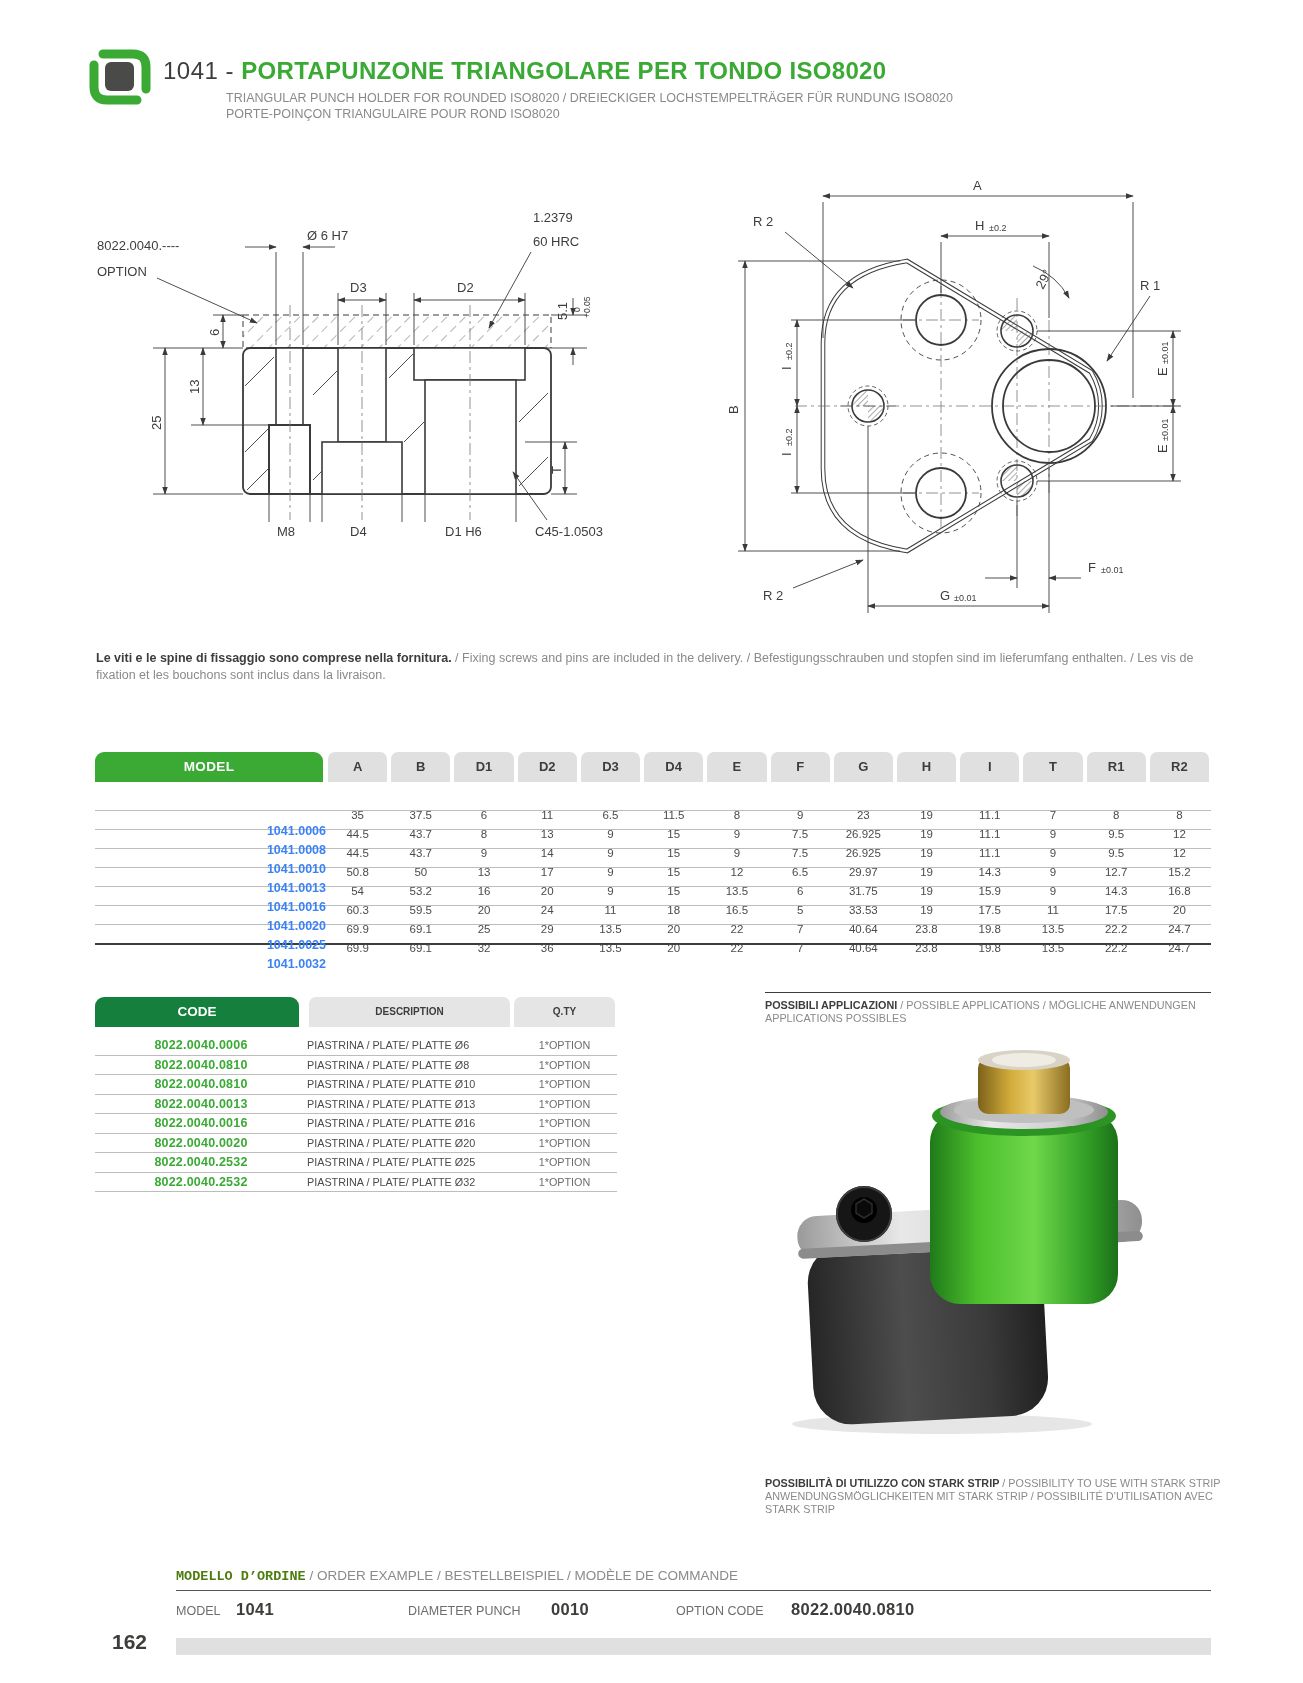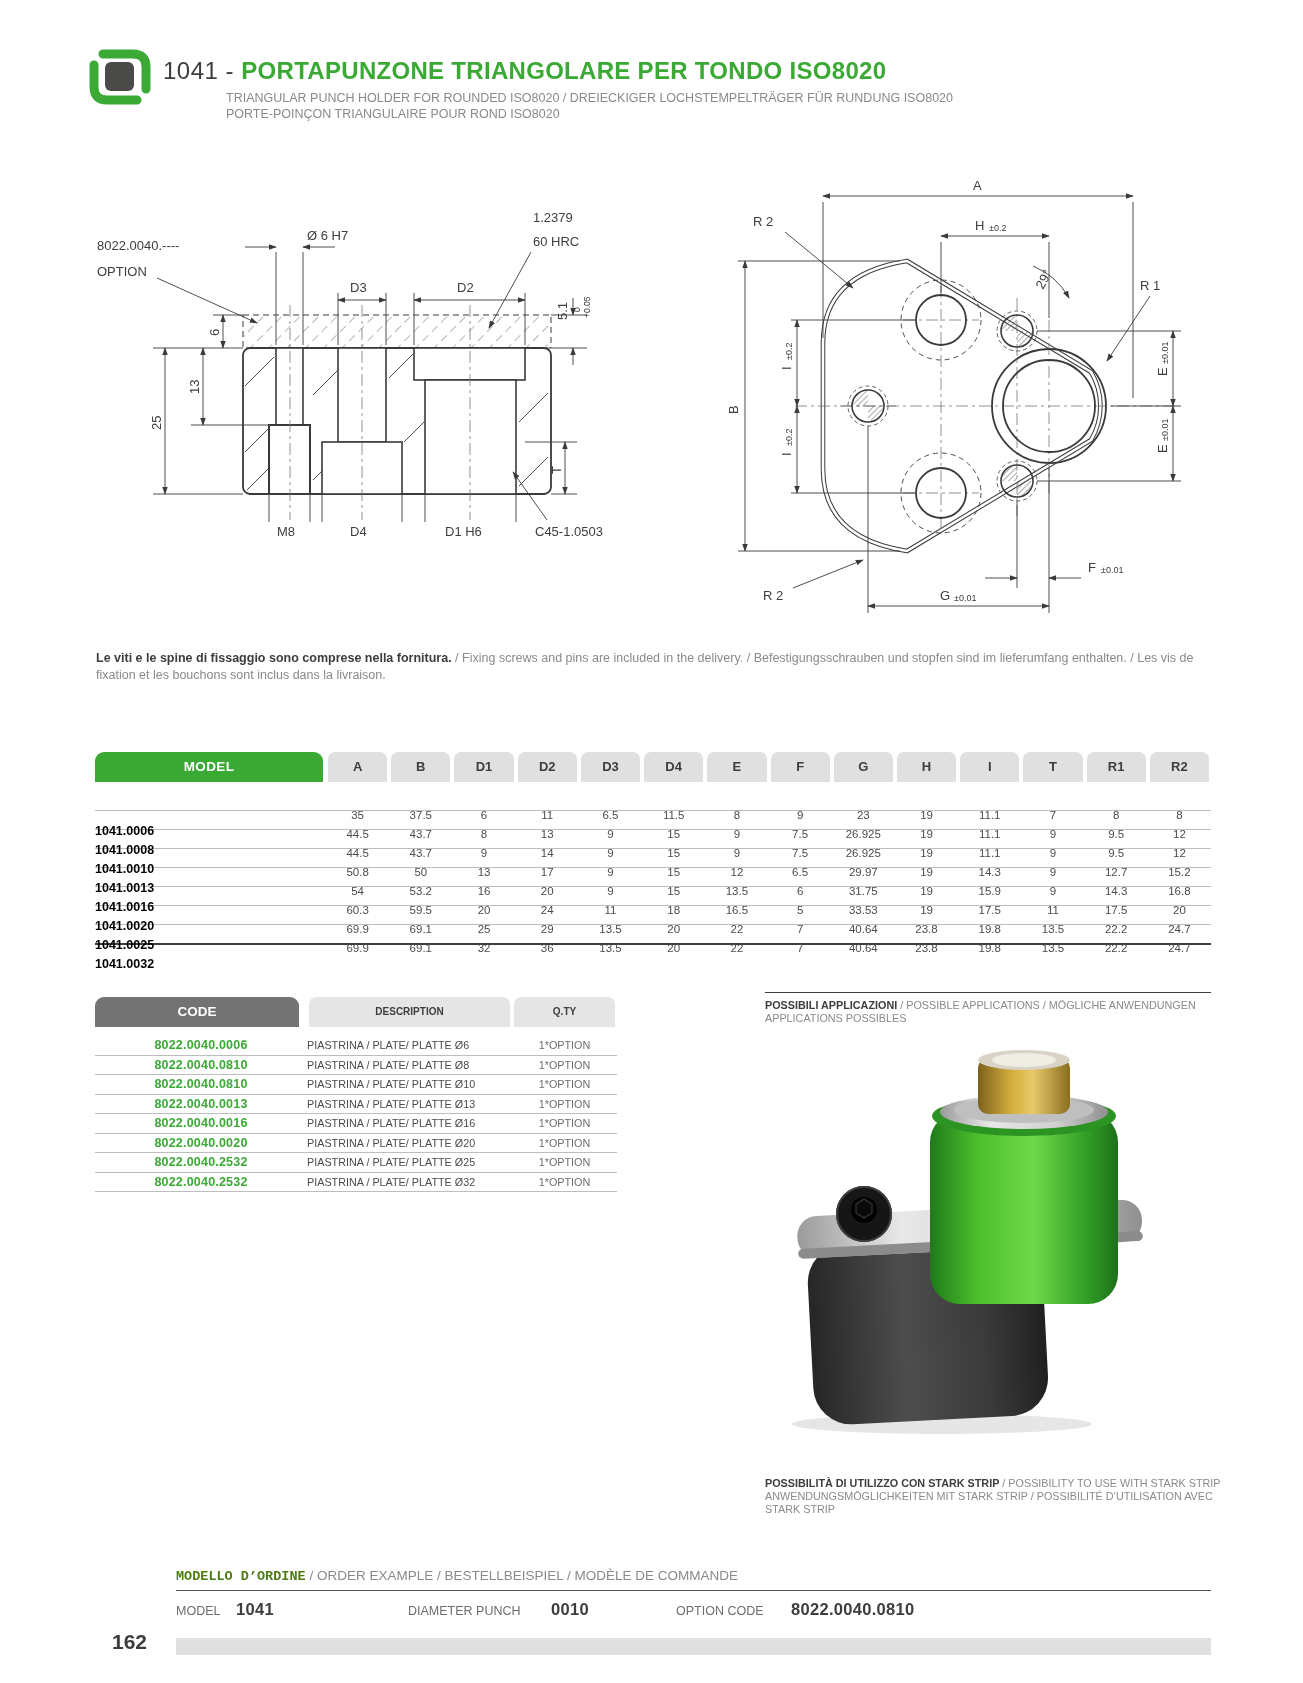--- a/index.html
+++ b/index.html
@@ -15,28 +15,28 @@
   .note b{color:#3d3d3b;font-weight:700;}
   
   .t1{position:absolute;left:95px;top:752px;width:1116px;}
   .t1-head,.t1-row{display:grid;grid-template-columns:231px repeat(14,1fr);}
   .t1-head .hc{background:#e0e0e0;border-radius:7px 7px 0 0;margin:0 2px;height:30px;line-height:30px;
       text-align:center;font-weight:700;font-size:13px;color:#3d3d3b;}
   .t1-head .hc.model{background:#3aaa35;color:#fff;border-radius:9px 9px 0 0;margin:0 3px 0 0;font-size:13.5px;letter-spacing:.4px;}
   .t1-body{margin-top:10px;}
   .t1-row{height:18px;align-items:center;border-bottom:1px solid #bdbdbd;}
   .t1-row:last-child{border-bottom:2px solid #3d3d3b;}
-  .t1-row .mc{color:#000000;font-weight:700;font-size:12.5px;text-align:left;margin-top:32px;}
+  .t1-row .mc{color:#3b82f6;font-weight:700;font-size:12.5px;text-align:right;margin-top:32px;}
   .t1-row .vc{font-size:11.5px;color:#4b4b4a;text-align:center;}
   
   .t2{position:absolute;left:95px;top:997px;width:522px;}
   .t2-head,.t2-row{display:grid;grid-template-columns:212px 205px 105px;}
   .t2-head .hc{background:#e5e5e5;border-radius:7px 7px 0 0;margin:0 2px;height:30px;line-height:30px;
       text-align:center;font-weight:700;font-size:10px;color:#3d3d3b;}
-  .t2-head .hc.code{background:#737373;color:#fff;border-radius:9px 9px 0 0;margin:0 8px 0 0;font-size:13.5px;}
+  .t2-head .hc.code{background:#15803d;color:#fff;border-radius:9px 9px 0 0;margin:0 8px 0 0;font-size:13.5px;}
   .t2-body{margin-top:9px;}
   .t2-row{height:18.5px;align-items:center;border-bottom:1px solid #bdbdbd;}
   .t2-row .cc{color:#3aaa35;font-weight:700;font-size:12.5px;text-align:center;letter-spacing:.2px;}
   .t2-row .dc{font-size:10.8px;color:#4b4b4a;text-align:left;}
   .t2-row .qc{font-size:10.8px;color:#6d6d6c;text-align:center;}
   
   .rc-line{position:absolute;left:765px;top:992px;width:446px;height:1px;background:#3d3d3b;}
   .apps-head{position:absolute;left:765px;top:999px;width:446px;font-size:10.8px;line-height:13px;color:#8a8a89;}
   .apps-head b{color:#3d3d3b;margin-top:20px;}
   .photo{position:absolute;left:772px;top:1042px;width:436px;height:398px;}

